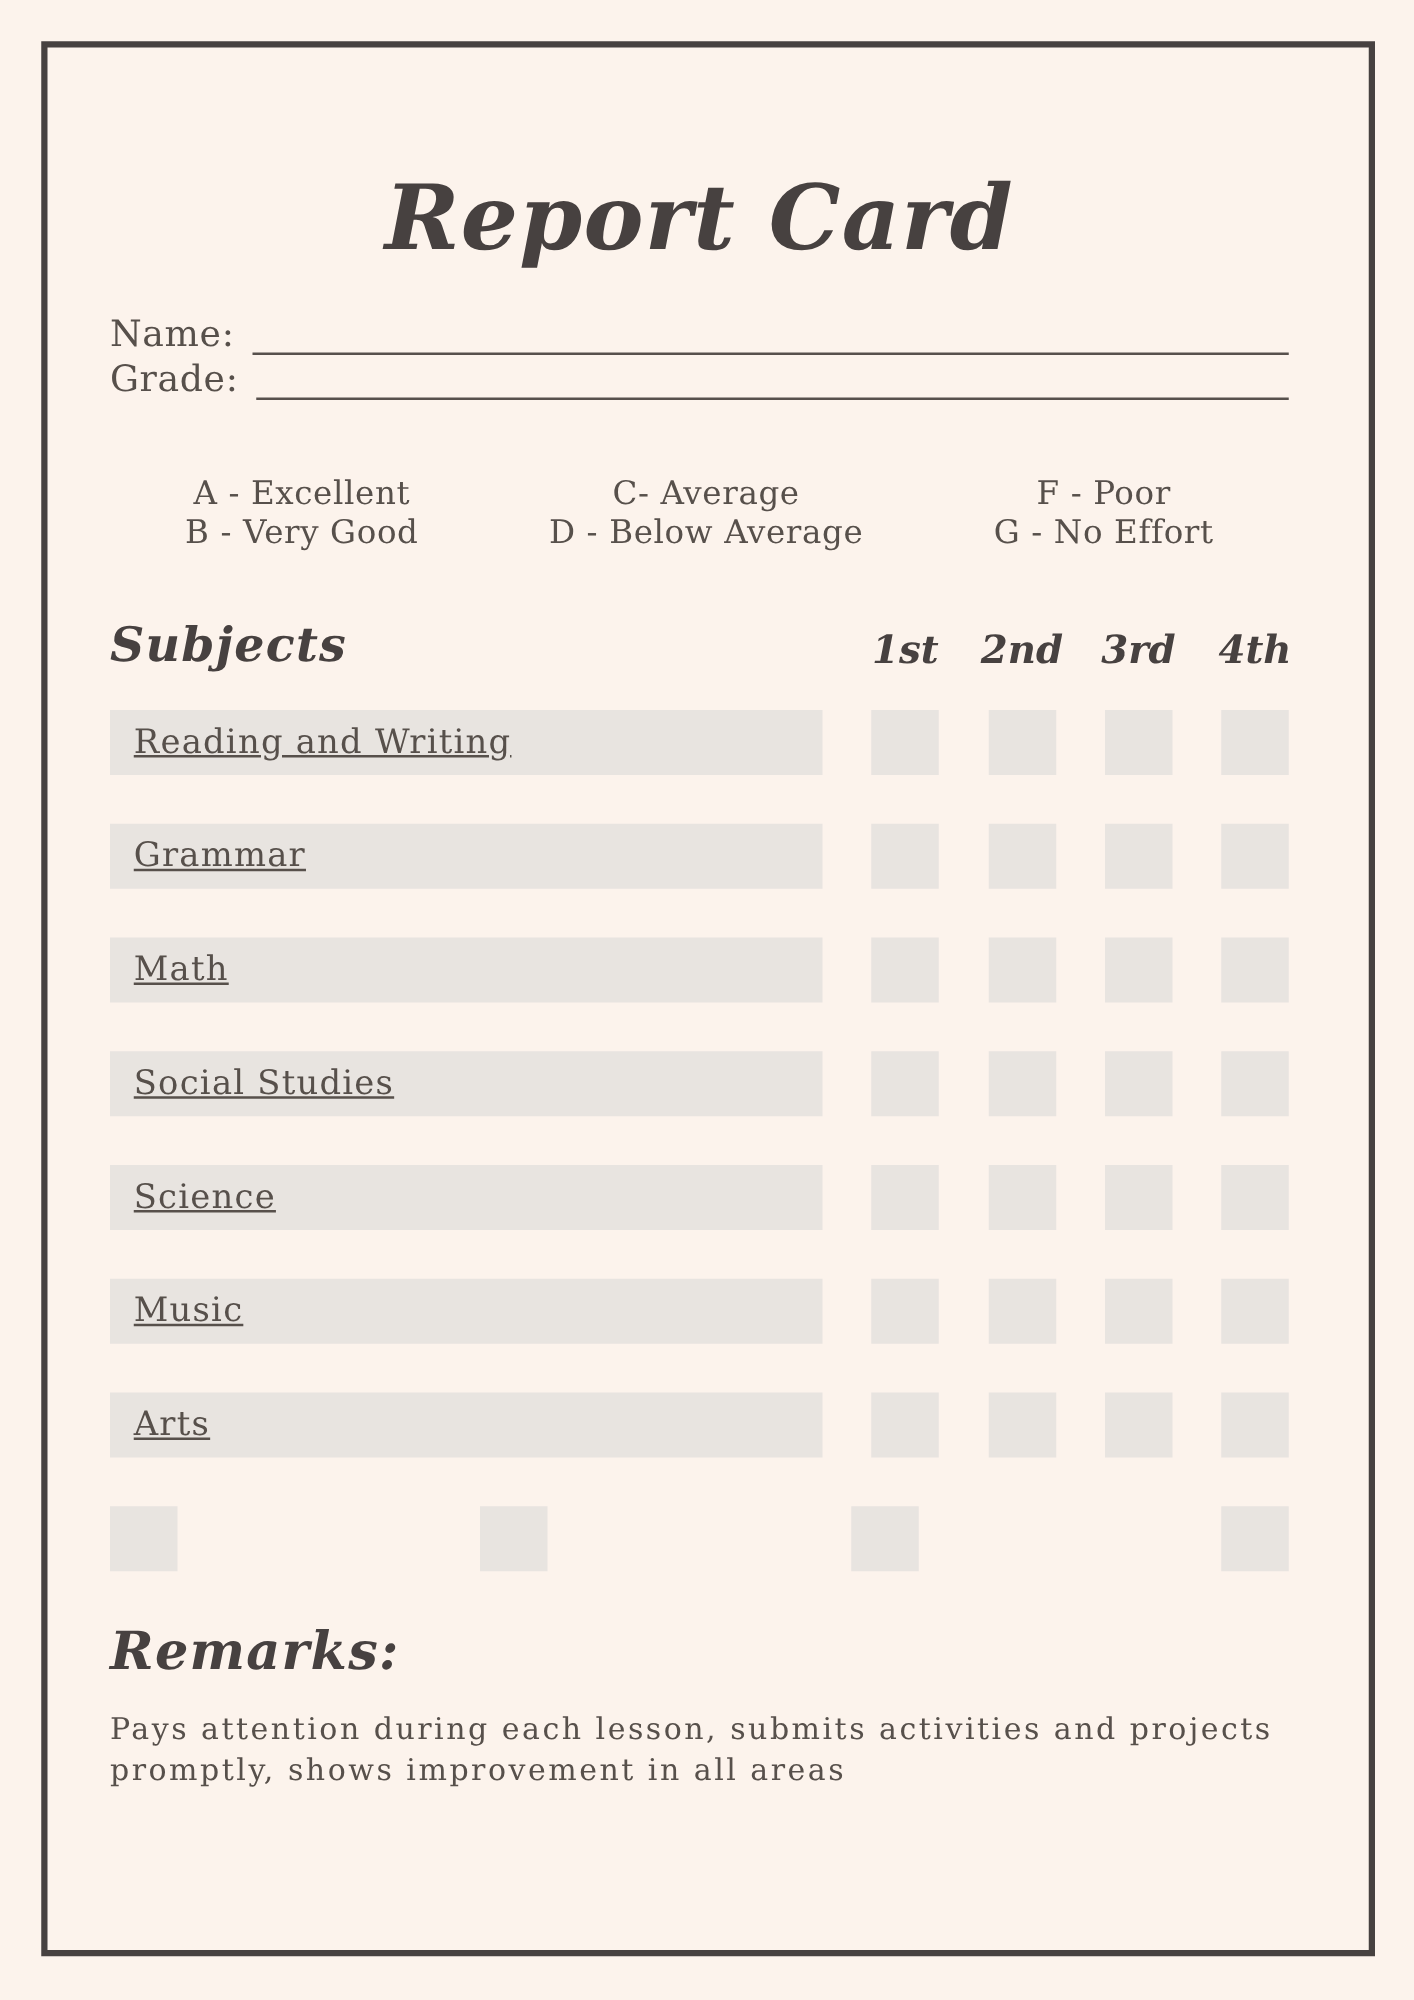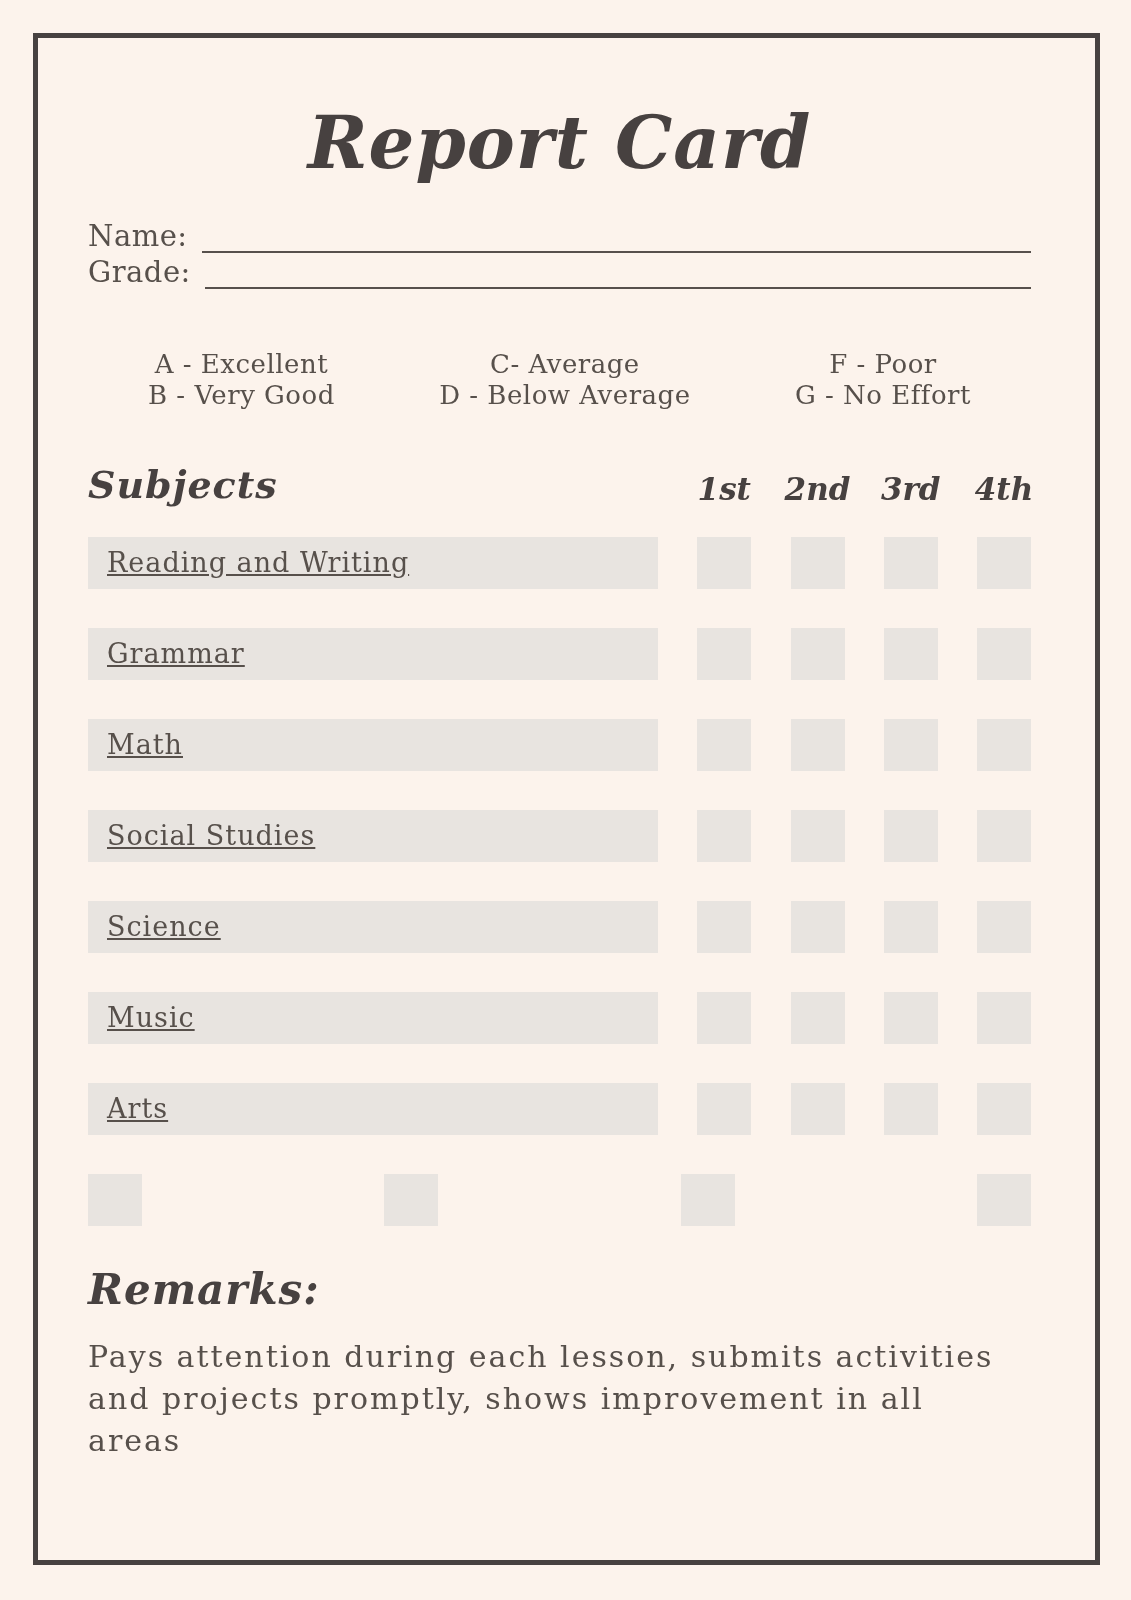--- a/index.html
+++ b/index.html
@@ -22,21 +22,21 @@
     position:absolute;
     left:33px;top:33px;right:31px;bottom:35px;
     border:5px solid var(--ink);
   }
   .content{
     position:absolute;
     left:88px;top:38px;
     width:943px;
   }
   .title{
-    margin-top:56px;
+    margin-top:87px;
     text-align:center;
     font-size:72px;
     line-height:1.35;
     font-weight:bold;
     font-style:italic;
     color:var(--ink);
     letter-spacing:1px;
   }
   .field-row{
     display:flex;
@@ -116,21 +116,21 @@
   .remarks-heading{
     margin-top:8px;
     font-size:42px;
     font-weight:bold;
     font-style:italic;
     color:var(--ink);
     letter-spacing:1px;
   }
   .remarks-text{
     margin-top:22px;
-    font-size:30px;
+    font-size:24px;
     line-height:1.4;
     letter-spacing:2px;
     color:var(--body-ink);
     width:940px;
   }
 </style>
 </head>
 <body>
 
 <div class="frame"></div>

